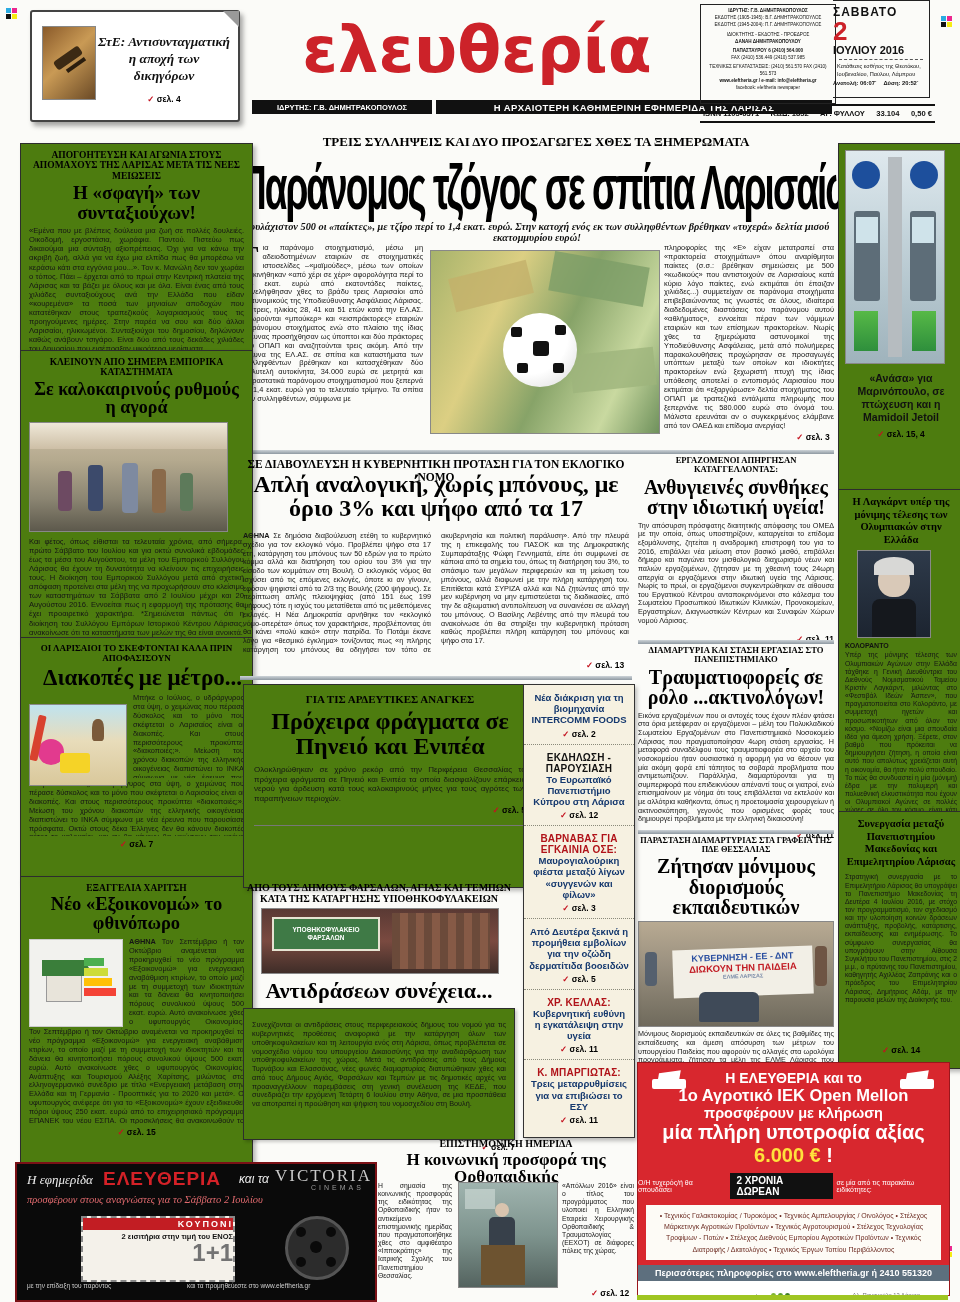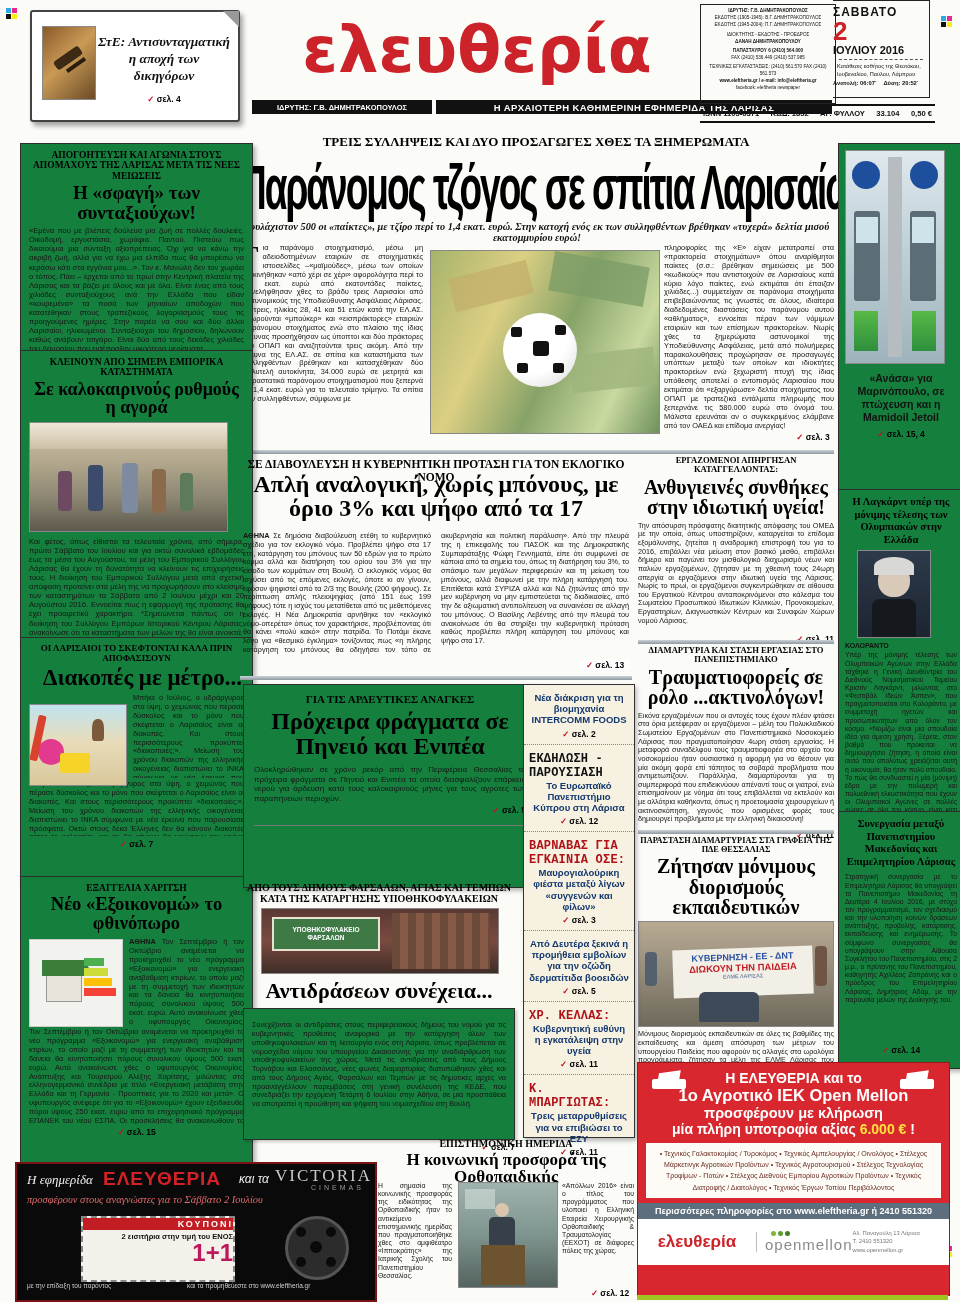--- a/index.html
+++ b/index.html
@@ -5,24 +5,24 @@
   html,body{margin:0;padding:0;background:#d8d8d4;}
   #page{position:relative;width:960px;height:1302px;background:#fbfbf8;overflow:hidden;
         font-family:"Liberation Sans",sans-serif;color:#111;}
   .abs{position:absolute;}
   .serif{font-family:"Liberation Serif",serif;}
   .kick{font-family:"Liberation Serif",serif;font-weight:bold;text-align:center;line-height:1.1;color:#000;}
   .hl{font-family:"Liberation Serif",serif;font-weight:bold;text-align:center;line-height:1.02;color:#000;}
   .bd{text-align:justify;color:#151515;line-height:1.2;}
   .pg{font-weight:bold;font-size:8.5px;color:#000;text-align:center;white-space:nowrap;}
   .pg::before{content:"✓ ";color:#c41320;}
-  .box{background:#15803d;border:1px solid #2d2d2d;box-shadow:3px 3px 4px rgba(0,0,0,.25);}
+  .box{background:#4d7c0f;border:1px solid #2d2d2d;box-shadow:3px 3px 4px rgba(0,0,0,.25);}
   .hdiv{background:linear-gradient(180deg,#ccd3d7,#8e99a1);height:4px;}
   .ph{position:absolute;overflow:hidden;border:1px solid #888;}
-  .strip-kick{color:#b01218;font-weight:bold;font-size:12px;letter-spacing:.2px;font-family:Liberation Mono, monospace;}
+  .strip-kick{color:#b01218;font-weight:bold;font-size:10px;text-align:center;letter-spacing:.2px;}
   .strip-title{color:#14386e;font-weight:bold;font-size:9.5px;line-height:1.18;text-align:center;}
   .strip-item{padding:7px 5px 5px 5px;border-top:1px dotted #8a8a7a;}
   .strip-item:first-child{border-top:none;}
   .regmark{width:11px;height:11px;display:grid;grid-template-columns:5px 5px;grid-gap:1px;}
   .regmark i{display:block;width:5px;height:5px;}
   .banner-hl{font-family:"Liberation Sans",sans-serif;font-weight:bold;color:#000;
              transform:scaleY(1.72);transform-origin:center top;letter-spacing:-2px;
              text-align:center;white-space:nowrap;}
   .dropcap{float:left;font-family:"Liberation Serif",serif;font-weight:bold;font-size:26px;
            line-height:22px;margin:1px 3px 0 0;}
@@ -338,45 +338,50 @@
   <div class="abs" style="left:15px;top:1162px;width:358px;height:136px;background:#0a0a0a;border:2px solid #7a1116;overflow:hidden">
     <div class="abs" style="left:10px;top:8px;font-family:'Liberation Serif',serif;font-style:italic;font-size:13px;color:#eee">Η εφημερίδα</div>
     <div class="abs" style="left:86px;top:4px;font-weight:bold;font-size:19px;color:#d42127;letter-spacing:1px">ΕΛΕΥΘΕΡΙΑ</div>
     <div class="abs" style="left:222px;top:8px;font-family:Liberation Sans, sans-serif;font-style:italic;font-size:12px;color:#eee">και τα</div>
     <div class="abs" style="left:258px;top:2px;font-family:'Liberation Serif',serif;font-size:17px;color:#c9c9c9;letter-spacing:2px">VICTORIA</div>
     <div class="abs" style="left:294px;top:20px;font-size:7px;color:#9a9a9a;letter-spacing:3px">CINEMAS</div>
     <div class="abs" style="left:10px;top:30px;width:250px;font-family:'Liberation Serif',serif;font-style:italic;font-size:10.5px;color:#e06a6e">προσφέρουν στους αναγνώστες για το Σάββατο 2 Ιουλίου</div>
     <div class="abs" style="left:64px;top:52px;width:150px;height:62px;background:#f4f1ea;border:2px dashed #888;text-align:right">
       <div style="background:#c21d23;color:#fff;font-weight:bold;font-size:9px;letter-spacing:2px;padding:1px 0">ΚΟΥΠΟΝΙ</div>
       <div style="font-size:7.5px;color:#111;font-weight:bold;margin-top:2px">2 εισιτήρια στην τιμή του ΕΝΟΣ</div>
-      <div style="font-size:24px;color:#be185d;font-weight:bold;line-height:1">1+1</div>
+      <div style="font-size:24px;color:#737373;font-weight:bold;line-height:1">1+1</div>
     </div>
     <div class="abs" style="left:268px;top:52px;width:58px;height:58px;border-radius:50%;background:#2c2c2c;border:3px solid #555">
       <div class="abs" style="left:22px;top:22px;width:12px;height:12px;border-radius:50%;background:#0a0a0a"></div>
       <div class="abs" style="left:8px;top:8px;width:10px;height:10px;border-radius:50%;background:#0a0a0a"></div>
       <div class="abs" style="left:38px;top:8px;width:10px;height:10px;border-radius:50%;background:#0a0a0a"></div>
       <div class="abs" style="left:8px;top:38px;width:10px;height:10px;border-radius:50%;background:#0a0a0a"></div>
       <div class="abs" style="left:38px;top:38px;width:10px;height:10px;border-radius:50%;background:#0a0a0a"></div>
     </div>
     <div class="abs" style="left:10px;top:118px;font-size:6.5px;color:#cfcfcf">με την επίδειξη του παρόντος</div>
     <div class="abs" style="left:170px;top:118px;font-size:6.5px;color:#cfcfcf">και τα προμηθεύεστε στο www.eleftheria.gr</div>
   </div>
 
   <div class="abs" style="left:637px;top:1062px;width:311px;height:232px;background:#d8272e;border:1px solid #9a161c;overflow:hidden">
     <div class="cap" style="left:14px;top:16px"></div>
     <div class="cap" style="left:262px;top:16px"></div>
     <div style="text-align:center;color:#fff;font-weight:bold;padding-top:7px">
       <div style="font-size:14px">Η ΕΛΕΥΘΕΡΙΑ και το</div>
       <div style="font-size:16.5px">1ο Αγροτικό ΙΕΚ Open Mellon</div>
       <div style="font-size:14.5px">προσφέρουν με κλήρωση</div>
-      <div style="font-size:14px">
+      <div style="font-size:20px">
         <span>μία πλήρη υποτροφία αξίας</span>
         <span style="color:#ffe23c">6.000 €</span>
         <span>!</span>
       </div>
+    </div>
+    <div style="display:flex;align-items:center;justify-content:center;gap:4px;margin-top:6px;font-size:7px;color:#fff">
+      <span>Ο/Η τυχερός/ή θα σπουδάσει</span>
+      <span style="background:#111;padding:2px 6px;font-weight:bold;font-size:10px">2 ΧΡΟΝΙΑ ΔΩΡΕΑΝ</span>
+      <span>σε μία από τις παρακάτω ειδικότητες:</span>
     </div>
     <div style="margin:6px 8px 0 8px;background:#fdfbf6;padding:5px 8px;font-size:7px;color:#6b2a20;text-align:center;line-height:1.6">• Τεχνικός Γαλακτοκομίας / Τυροκόμος • Τεχνικός Αμπελουργίας / Οινολόγος • Στέλεχος Μάρκετινγκ Αγροτικών Προϊόντων • Τεχνικός Αγροτουρισμού • Στέλεχος Τεχνολογίας Τροφίμων - Ποτών • Στέλεχος Διεθνούς Εμπορίου Αγροτικών Προϊόντων • Τεχνικός Διατροφής / Διαιτολόγος • Τεχνικός Έργων Τοπίου Περιβάλλοντος</div>
     <div style="margin-top:5px;background:#5d6f7e;color:#fff;font-weight:bold;font-size:9px;text-align:center;padding:3px 0">Περισσότερες πληροφορίες στο www.eleftheria.gr ή 2410 551320</div>
     <div style="background:#fff;height:46px;display:flex;align-items:center">
       <div style="flex:0 0 118px;text-align:center;font-weight:bold;font-size:17px;color:#cc2229;border-right:1px solid #bbb">ελευθερία</div>
       <div style="flex:1;padding-left:8px">
         <div style="display:flex;gap:2px;margin-left:6px">
           <i style="width:5px;height:5px;border-radius:50%;background:#7fb535;display:block"></i>
           <i style="width:5px;height:5px;border-radius:50%;background:#5a9e2f;display:block"></i>
           <i style="width:5px;height:5px;border-radius:50%;background:#3f7e25;display:block"></i>

